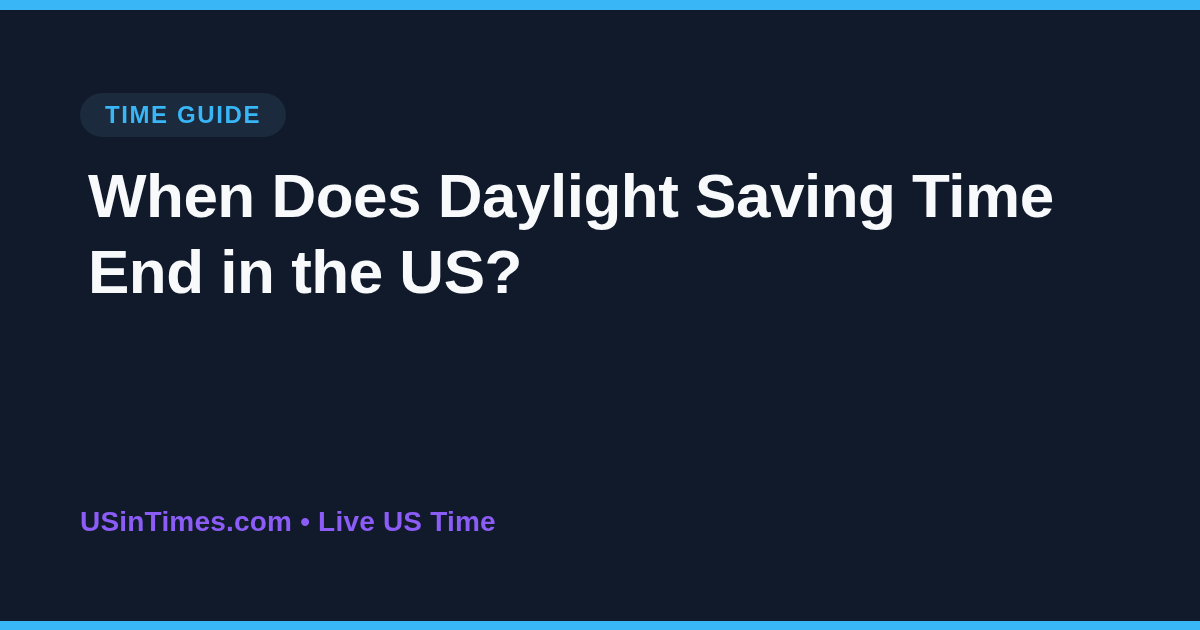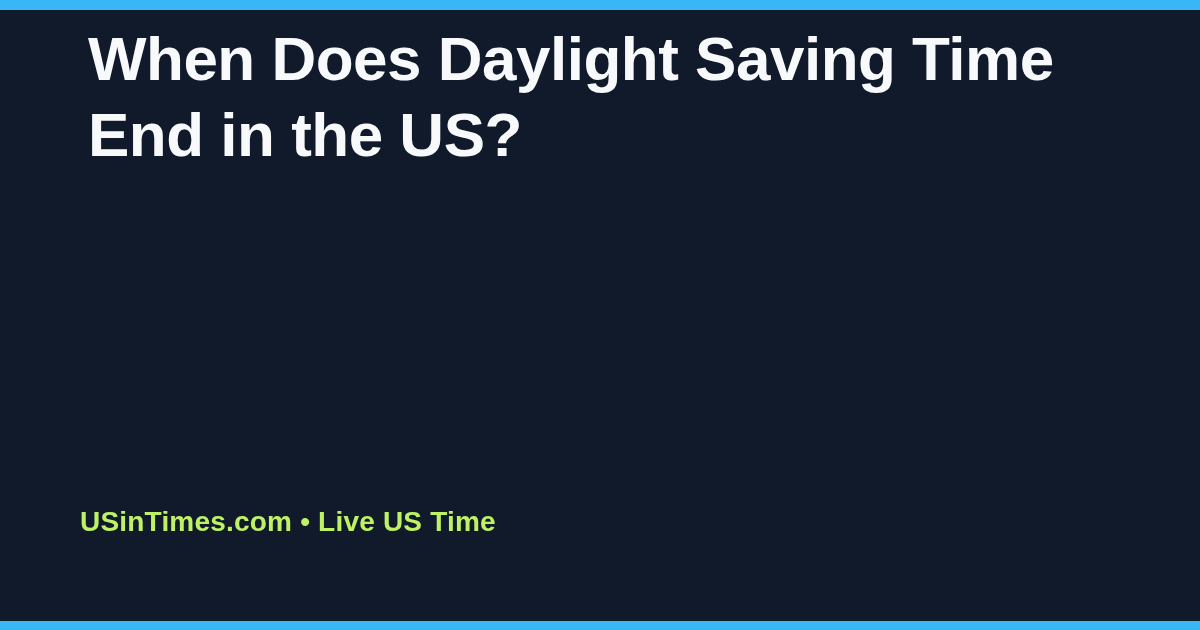--- a/index.html
+++ b/index.html
@@ -86,37 +86,40 @@
 
   .footer {
     position: absolute;
     left: 0;
     top: 508px;
     display: flex;
     align-items: center;
     gap: 0;
   }
   .footer-text {
-    color: #bef264;
+    color: #8b5cf6;
     font-size: 28px;
     font-weight: bold;
     line-height: 1;
     letter-spacing: 0.2px;
     white-space: nowrap;
   }
 </style>
 </head>
 <body>
 
 <div class="og-card">
 
   <div class="accent-bar top"></div>
 
   <div class="content">
 
+    <div class="badge">
+      <span class="badge-label">TIME GUIDE</span>
+    </div>
 
     <h1 class="headline">When Does Daylight Saving Time End in the US?</h1>
 
     <div class="footer">
       <span class="footer-text">USinTimes.com • Live US Time</span>
     </div>
 
   </div>
 
   <div class="accent-bar bottom"></div>

